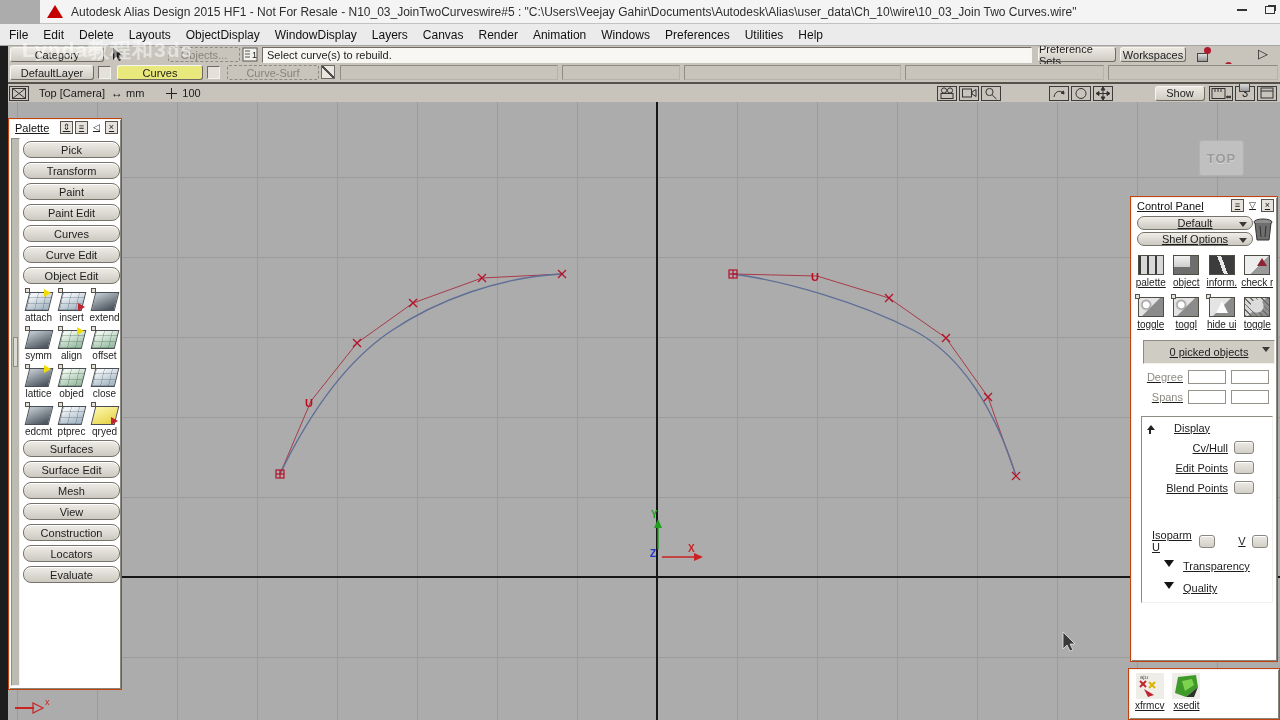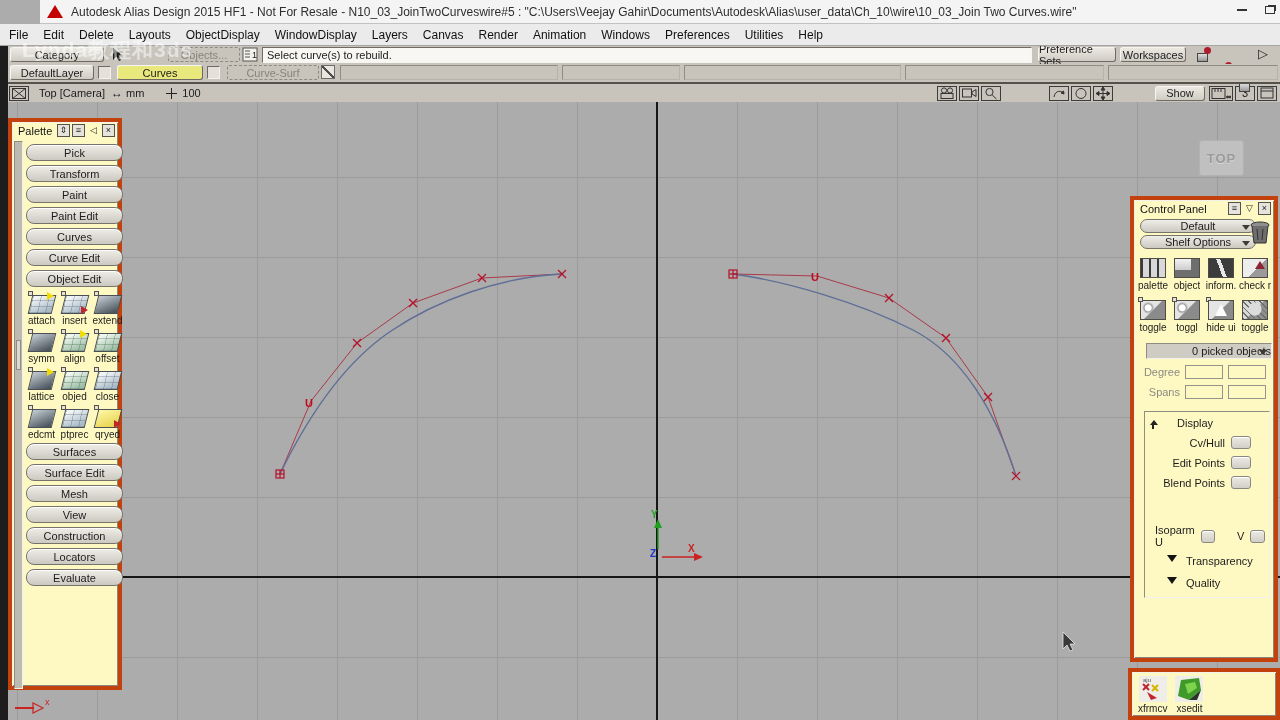--- a/index.html
+++ b/index.html
@@ -61,21 +61,21 @@
   .overlay{left:0;top:0;z-index:4;pointer-events:none;}
   .topbadge{left:1199px;top:140px;width:45px;height:36px;background:#c0c0c0;border:1px solid #b2b2b2;border-radius:3px;
     display:flex;align-items:center;justify-content:center;font-weight:bold;font-size:13px;letter-spacing:1px;
     color:#9a9a9a;text-shadow:0 1px 0 #d8d8d8;z-index:4;}
 
   
   .watermark{left:22px;top:36px;font-size:21px;font-weight:bold;color:rgba(255,255,255,0.52);
     letter-spacing:1px;z-index:45;white-space:nowrap;}
 
   
-  .fwin{background:#fef9c3;border:4px solid #c2410c;box-shadow:inset 1px 1px 0 #f2f1ec,inset -1px -1px 0 #8a877f;z-index:10;}
+  .fwin{background:#ffffff;border:1px solid #c2410c;box-shadow:inset 1px 1px 0 #f2f1ec,inset -1px -1px 0 #8a877f;z-index:10;text-decoration:underline;}
   .fhead{height:17px;display:flex;align-items:center;padding:0 3px 0 6px;font-size:11px;color:#111;}
   .fhead .sp{flex:1;}
   .hicon{width:13px;height:13px;border:1px solid #55524c;background:#e6e3dc;display:flex;align-items:center;justify-content:center;
     font-size:9px;line-height:1;color:#222;margin-left:2px;}
   .hicon.noborder{border:none;background:transparent;}
 
   
   .palette{left:8px;top:118px;width:114px;height:572px;}
   .pal-scroll{position:absolute;left:2px;top:19px;width:9px;height:548px;background:#bdbab2;
     border:1px solid #8f8c84;border-right-color:#f2f1ec;border-bottom-color:#f2f1ec;}
@@ -131,22 +131,22 @@
     linear-gradient(135deg,#d8d8d8 49%,#8f8f8f 51%);}
   .ci-group{background-image:radial-gradient(circle at 7px 5px,#c0252e 0 2px,transparent 3px),
     radial-gradient(circle at 17px 4px,#c0252e 0 2px,transparent 3px),
     radial-gradient(circle at 8px 14px,#f0f0f0 0 3px,#8a8a8a 5px,transparent 6px),
     radial-gradient(circle at 18px 13px,#f0f0f0 0 3px,#8a8a8a 5px,transparent 6px),
     linear-gradient(#dedede,#a8a8a8);}
   .ci-query{position:relative;background:linear-gradient(135deg,#fcf47e,#e5d246);box-shadow:inset 3px 3px 0 #f4f4f4;}
   .ci-query::after{content:'';position:absolute;right:2px;bottom:2px;width:0;height:0;
     border-top:4px solid transparent;border-bottom:4px solid transparent;border-left:8px solid #c0252e;}
   .ctlabel{font-size:10px;margin-top:2px;max-width:34px;overflow:hidden;white-space:nowrap;}
-  .statusbar{margin:10px 2px 0 12px;height:16px;background:#cfccc4;border:1px solid #8f8c84;border-bottom-color:#f2f1ec;border-right-color:#f2f1ec;
-    display:flex;align-items:center;justify-content:flex-end;position:relative;}
+  .statusbar{margin:10px 2px 0 12px;height:24px;background:#cfccc4;border:1px solid #8f8c84;border-bottom-color:#f2f1ec;border-right-color:#f2f1ec;
+    display:flex;align-items:center;justify-content:center;position:relative;}
   .statusbar .tri{position:absolute;right:4px;top:6px;}
   .numrow{display:flex;align-items:center;justify-content:flex-end;gap:5px;margin:6px 8px 0 0;}
   .numrow .lbl{color:#8d8a82;}
   .dfield{width:38px;height:14px;border:1px solid #97938b;background:transparent;}
   .dispbox{margin:12px 4px 0 10px;border:1px solid #8f8c84;border-bottom-color:#f2f1ec;border-right-color:#f2f1ec;padding:4px 4px 8px 4px;}
   .disprow{display:flex;align-items:center;justify-content:flex-end;gap:6px;margin-top:7px;}
   .dcb{width:20px;height:13px;border-radius:3px;border:1px solid #8a8781;background:linear-gradient(#eceae4,#d2cfc7);box-shadow:inset 0 1px 0 #fff;}
   .updn{position:relative;width:10px;height:13px;display:inline-block;}
   .updn::before{content:'';position:absolute;top:0;left:1px;border:4px solid transparent;border-bottom:5px solid #222;}
   .updn::after{content:'';position:absolute;bottom:0;left:3px;width:2px;height:5px;background:#222;}

